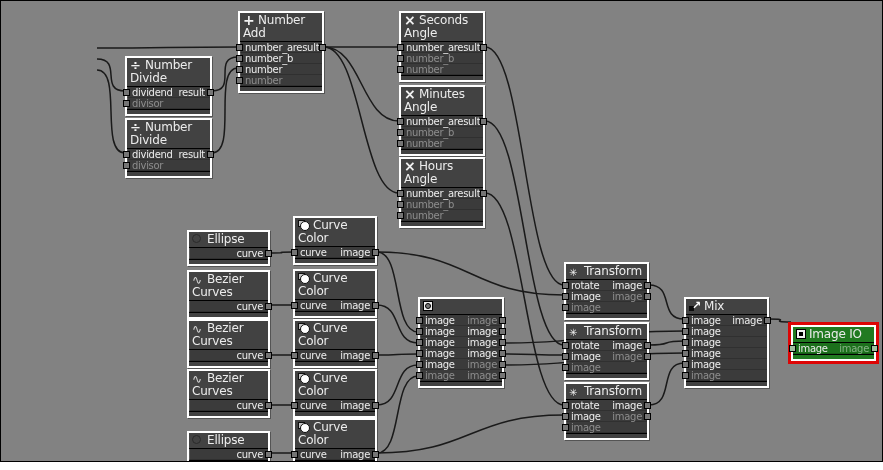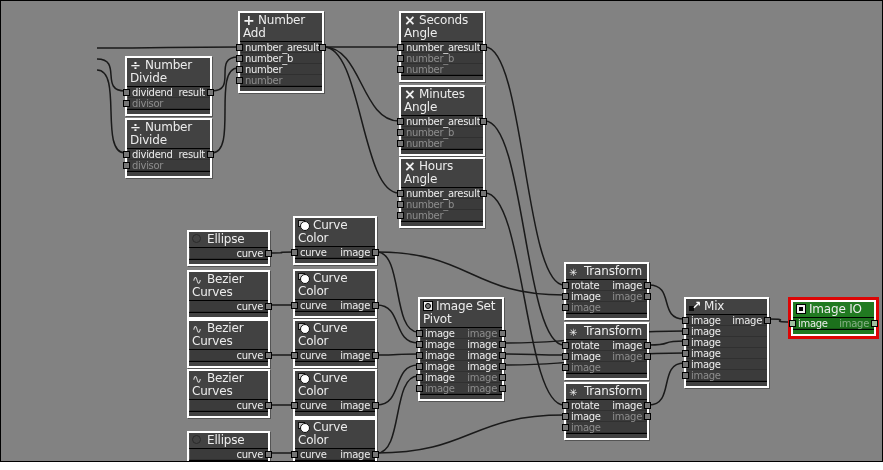--- a/index.html
+++ b/index.html
@@ -22,21 +22,21 @@
   .row{position:relative;display:flex;justify-content:space-between;
        height:11px;line-height:11px;font-size:10px;letter-spacing:-0.3px;
        padding:0 5px;box-shadow:0 -1px 0 rgba(0,0,0,.18) inset;}
   .lbl{pointer-events:none;}
   .dim{color:var(--dim);}
   .foot{height:4px;background:var(--foot-bg);border-top:1px solid #000;}
   .port{position:absolute;width:5px;height:5px;background:var(--port);
         border:1px solid #000;top:2px;}
   .port.pin{left:-4px;} .port.pout{right:-4px;}
   
-  .node.green{background:var(--green);}
+  .node.green{background:var(--green);margin-top:25px;}
   .green .head{background:var(--green-head);}
   .green .foot{background:var(--green-head);}
   .green .dim{color:var(--green-dim);}
   .green .port{background:#9fbf9f;}
   .node.sel{box-shadow:0 0 0 3px var(--sel);}
   
   .icon{display:inline-block;position:relative;width:12px;height:10px;
         margin-right:3px;vertical-align:-1px;}
   .icon::before{display:block;line-height:10px;}
   .attributes-icon::before{content:"";position:absolute;left:0;top:1px;width:9px;height:8px;
@@ -314,22 +314,21 @@
 Color</span></div>
       <div class="row">
         <span class="lbl">curve</span>
         <span class="lbl">image</span>
         <span class="port pin"></span>
         <span class="port pout"></span>
       </div>
       <div class="foot"></div>
     </div>
     <div class="node" style="left: 417px; top: 296px; width: 86px;">
-      <div class="head"><span class="icon pivot-icon"></span><span class="title">Image Set
-Pivot</span></div>
+      <div class="head"><span class="icon pivot-icon"></span></div>
       <div class="row">
         <span class="lbl">image</span>
         <span class="lbl dim">image</span>
         <span class="port pin"></span>
         <span class="port pout"></span>
       </div>
       <div class="row">
         <span class="lbl">image</span>
         <span class="lbl">image</span>
         <span class="port pin"></span>

